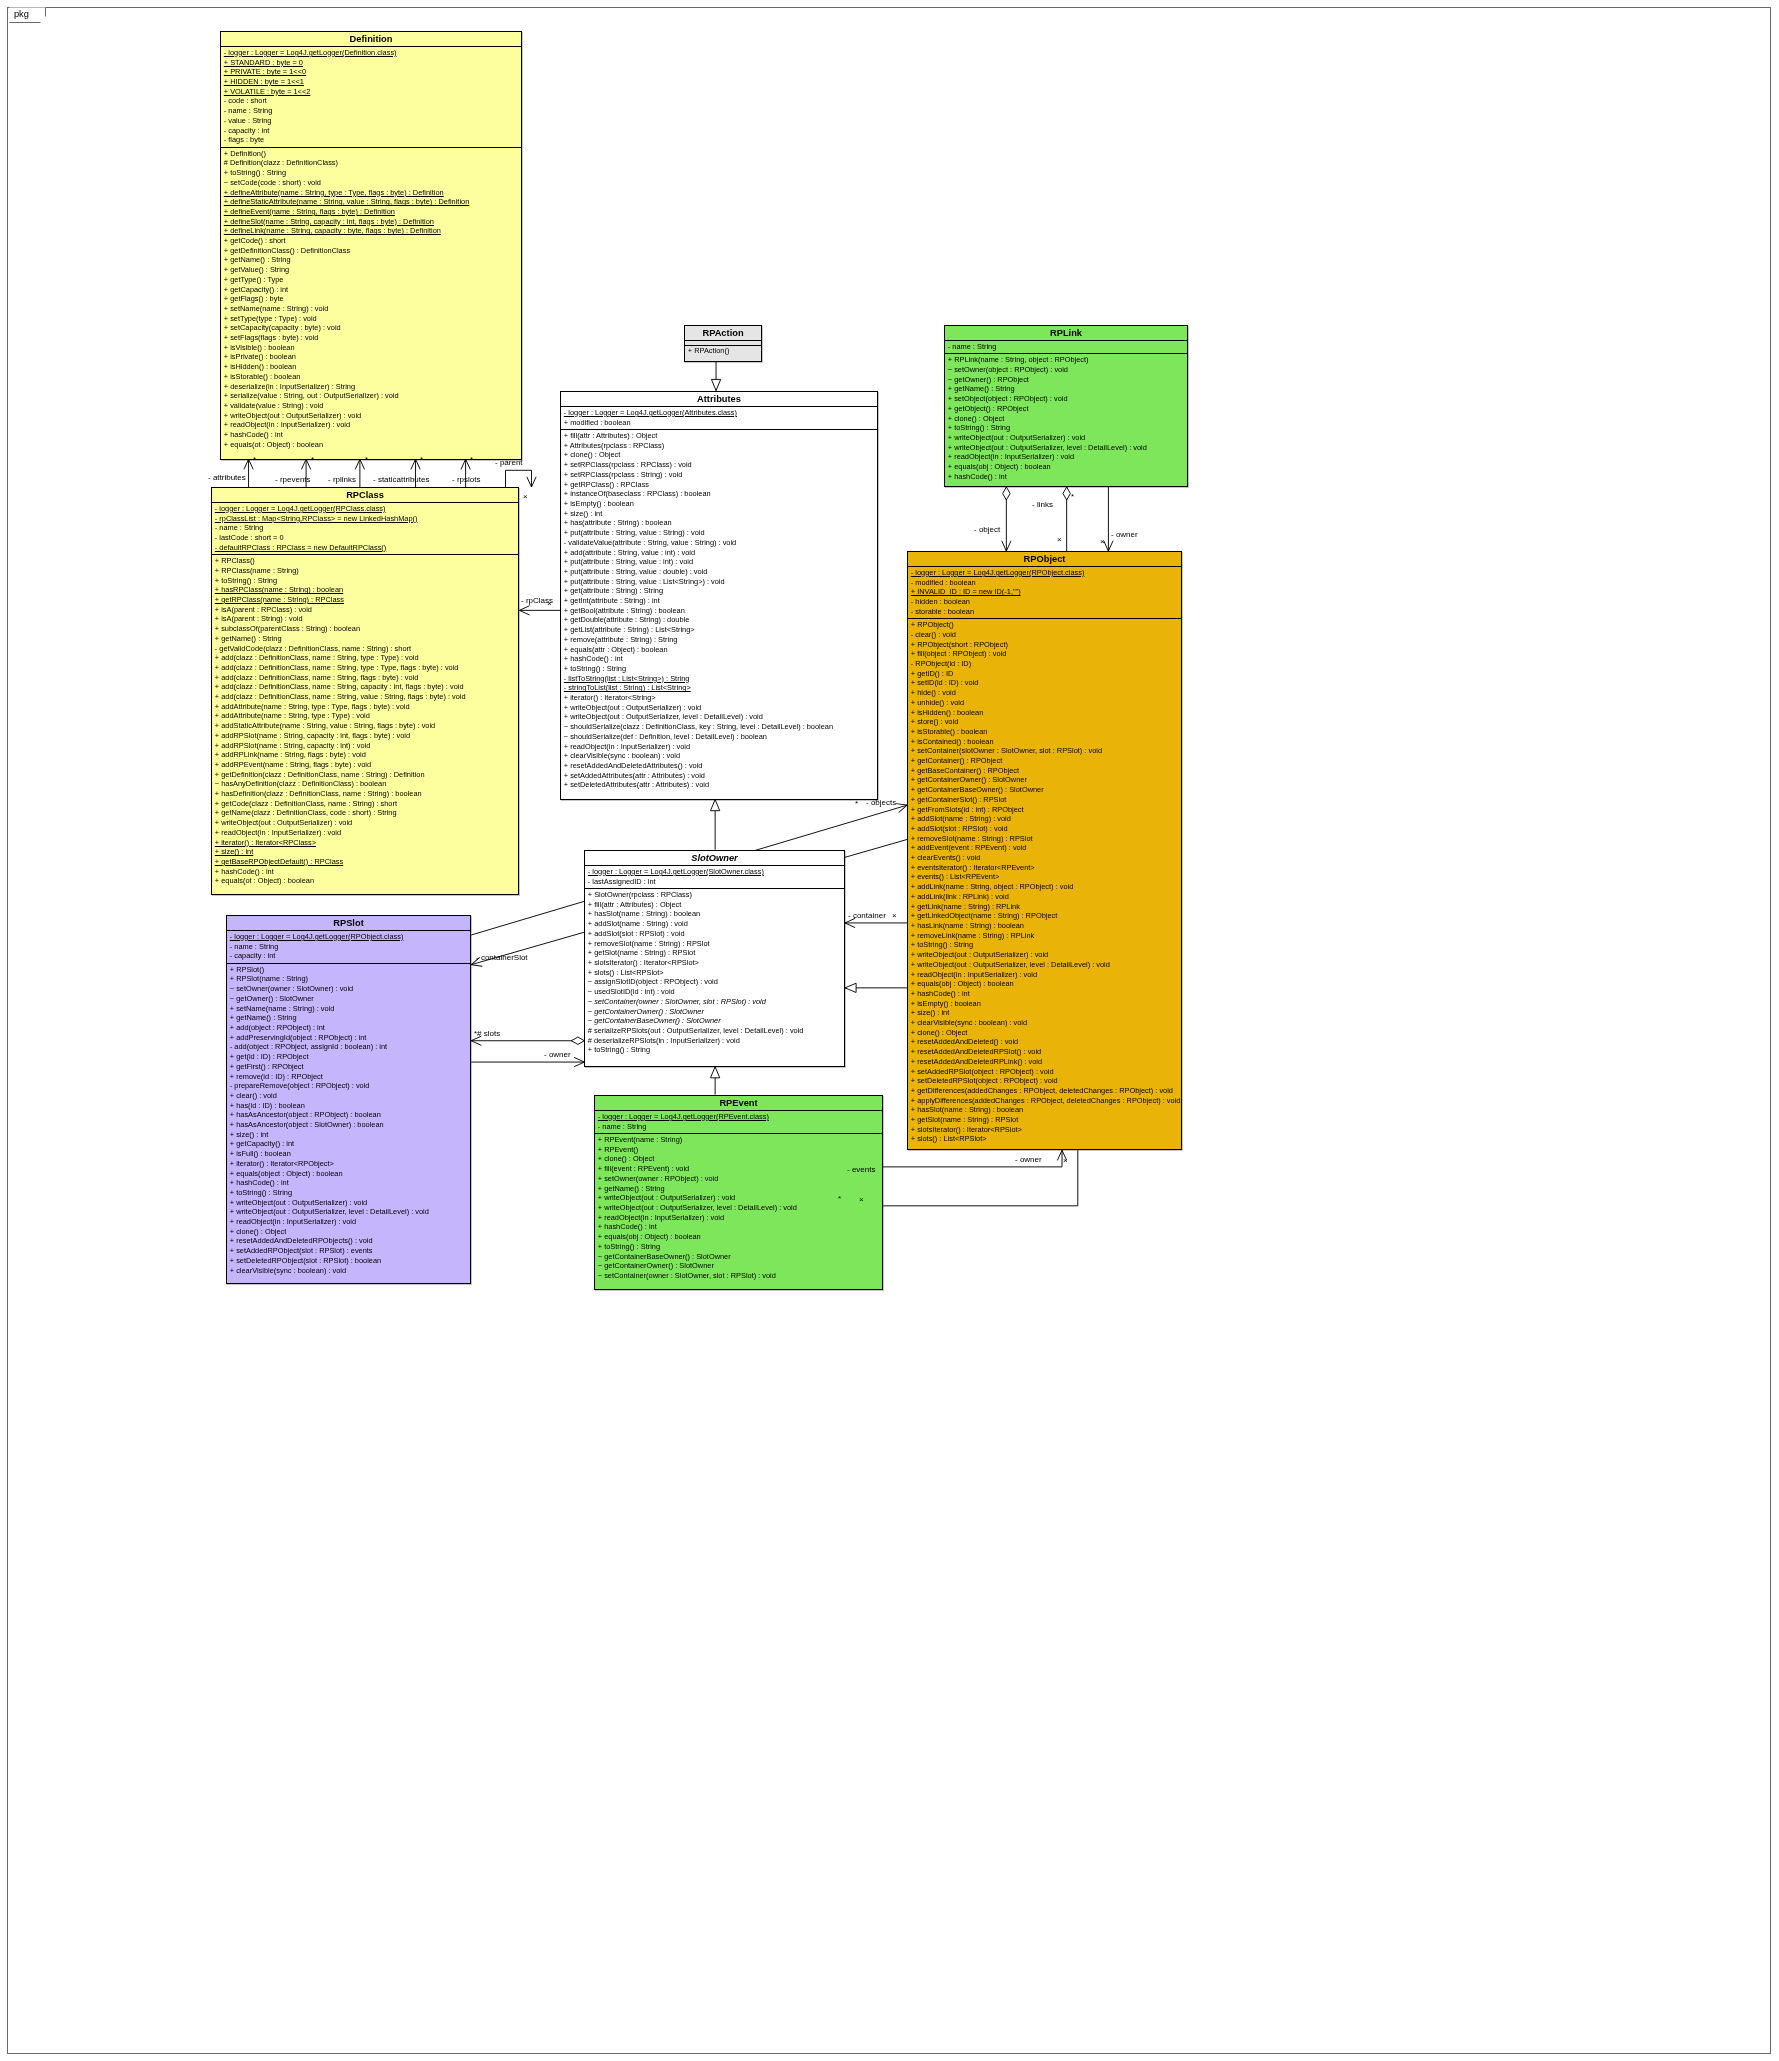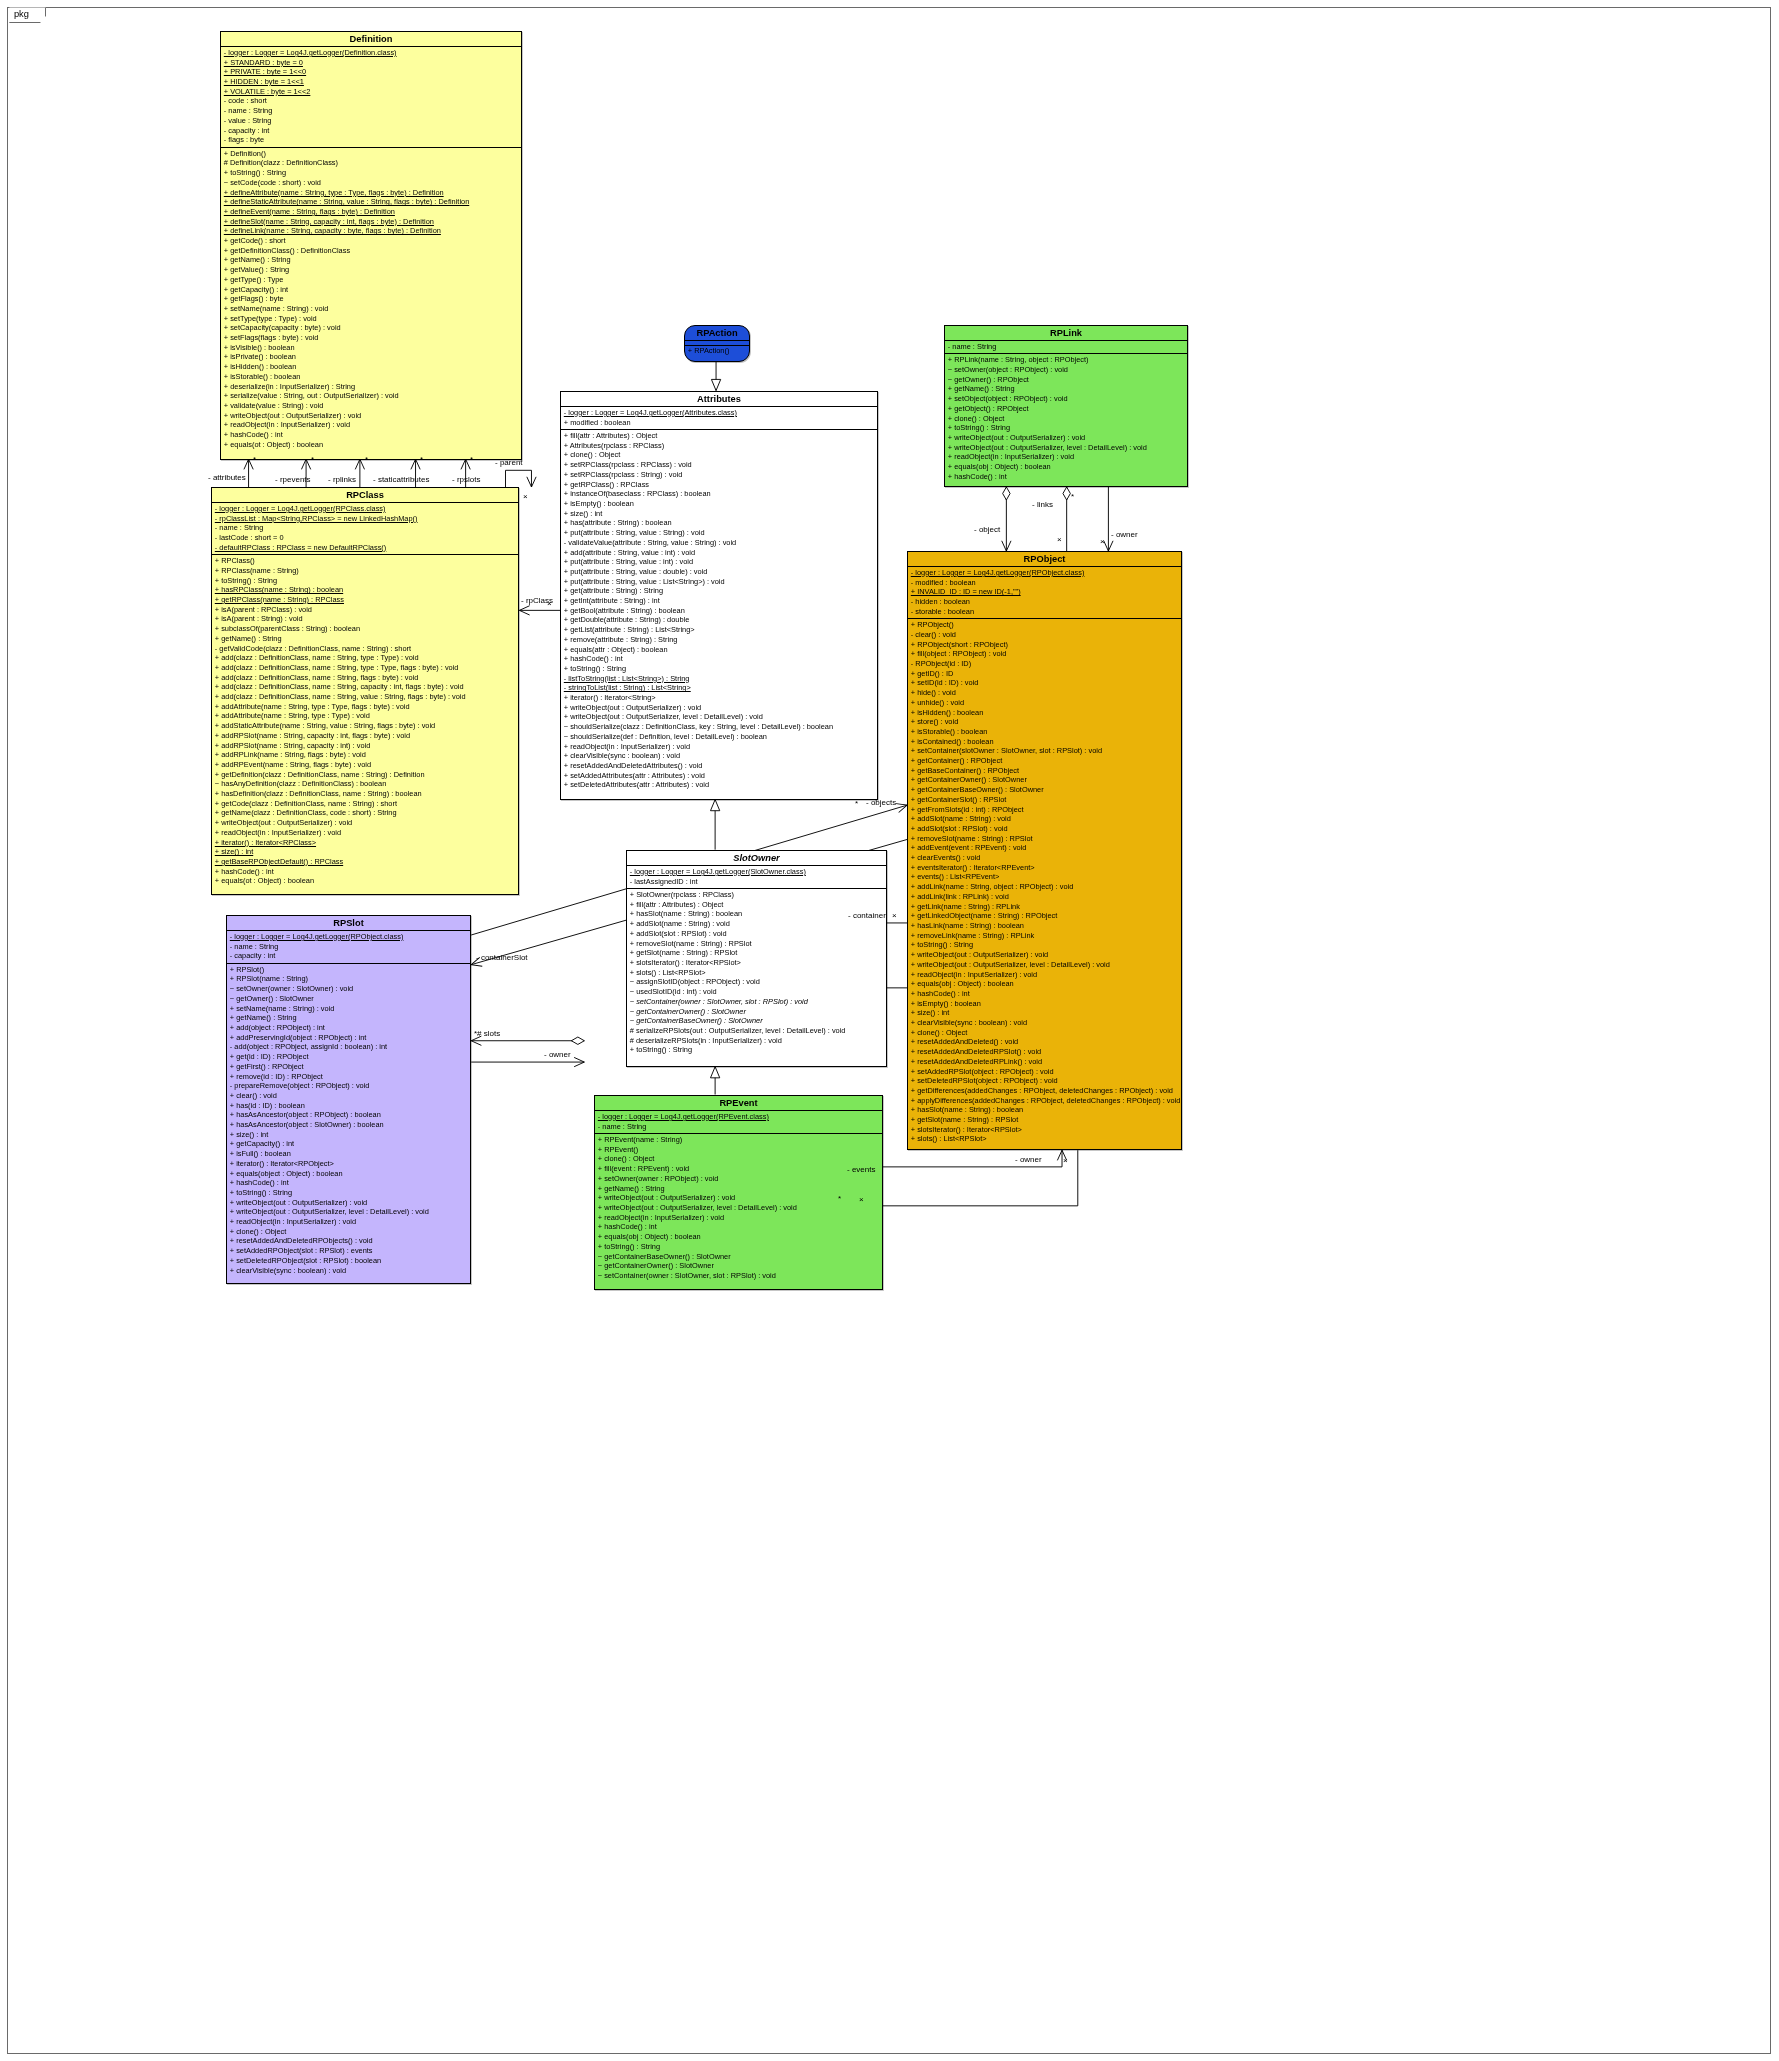--- a/index.html
+++ b/index.html
@@ -153,21 +153,21 @@
       <div class="m">+ getName(clazz : DefinitionClass, code : short) : String</div>
       <div class="m">+ writeObject(out : OutputSerializer) : void</div>
       <div class="m">+ readObject(in : InputSerializer) : void</div>
       <div class="m u">+ iterator() : Iterator&lt;RPClass&gt;</div>
       <div class="m u">+ size() : int</div>
       <div class="m u">+ getBaseRPObjectDefault() : RPClass</div>
       <div class="m">+ hashCode() : int</div>
       <div class="m">+ equals(ot : Object) : boolean</div>
     </div>
 </div>
-<div class="uml-class" style="left: 684px; top: 325px; width: 66px; height: 37px; background: #1d4ed8; border-radius: 11px;">
+<div class="uml-class" style="left: 684px; top: 325px; width: 78px; height: 37px; background: #e5e5e5;">
   <div class="uml-title">RPAction</div>
   <div class="attrs"></div>
   <div class="methods">
       <div class="m">+ RPAction()</div>
     </div>
 </div>
 <div class="uml-class" style="left: 560px; top: 391px; width: 318px; height: 409px; background: rgb(255, 255, 255);">
   <div class="uml-title">Attributes</div>
   <div class="attrs">
       <div class="m u">- logger : Logger = Log4J.getLogger(Attributes.class)</div>
@@ -293,21 +293,21 @@
       <div class="m">+ setAddedRPSlot(object : RPObject) : void</div>
       <div class="m">+ setDeletedRPSlot(object : RPObject) : void</div>
       <div class="m">+ getDifferences(addedChanges : RPObject, deletedChanges : RPObject) : void</div>
       <div class="m">+ applyDifferences(addedChanges : RPObject, deletedChanges : RPObject) : void</div>
       <div class="m">+ hasSlot(name : String) : boolean</div>
       <div class="m">+ getSlot(name : String) : RPSlot</div>
       <div class="m">+ slotsIterator() : Iterator&lt;RPSlot&gt;</div>
       <div class="m">+ slots() : List&lt;RPSlot&gt;</div>
     </div>
 </div>
-<div class="uml-class" style="left: 584px; top: 850px; width: 261px; height: 217px; background: rgb(255, 255, 255); margin-left: 42px;">
+<div class="uml-class" style="left: 584px; top: 850px; width: 261px; height: 217px; background: rgb(255, 255, 255);">
   <div class="uml-title i">SlotOwner</div>
   <div class="attrs">
       <div class="m u">- logger : Logger = Log4J.getLogger(SlotOwner.class)</div>
       <div class="m">- lastAssignedID : int</div>
     </div>
   <div class="methods">
       <div class="m">+ SlotOwner(rpclass : RPClass)</div>
       <div class="m">+ fill(attr : Attributes) : Object</div>
       <div class="m">+ hasSlot(name : String) : boolean</div>
       <div class="m">+ addSlot(name : String) : void</div>

